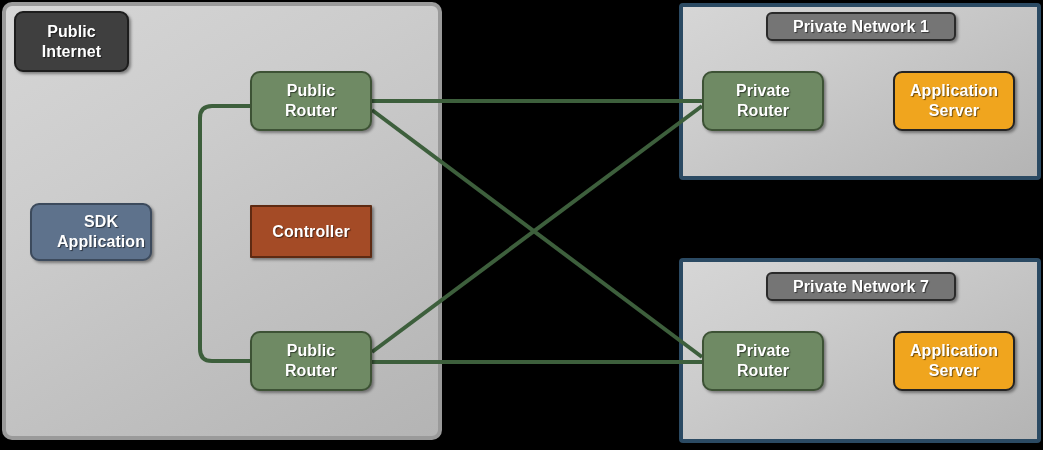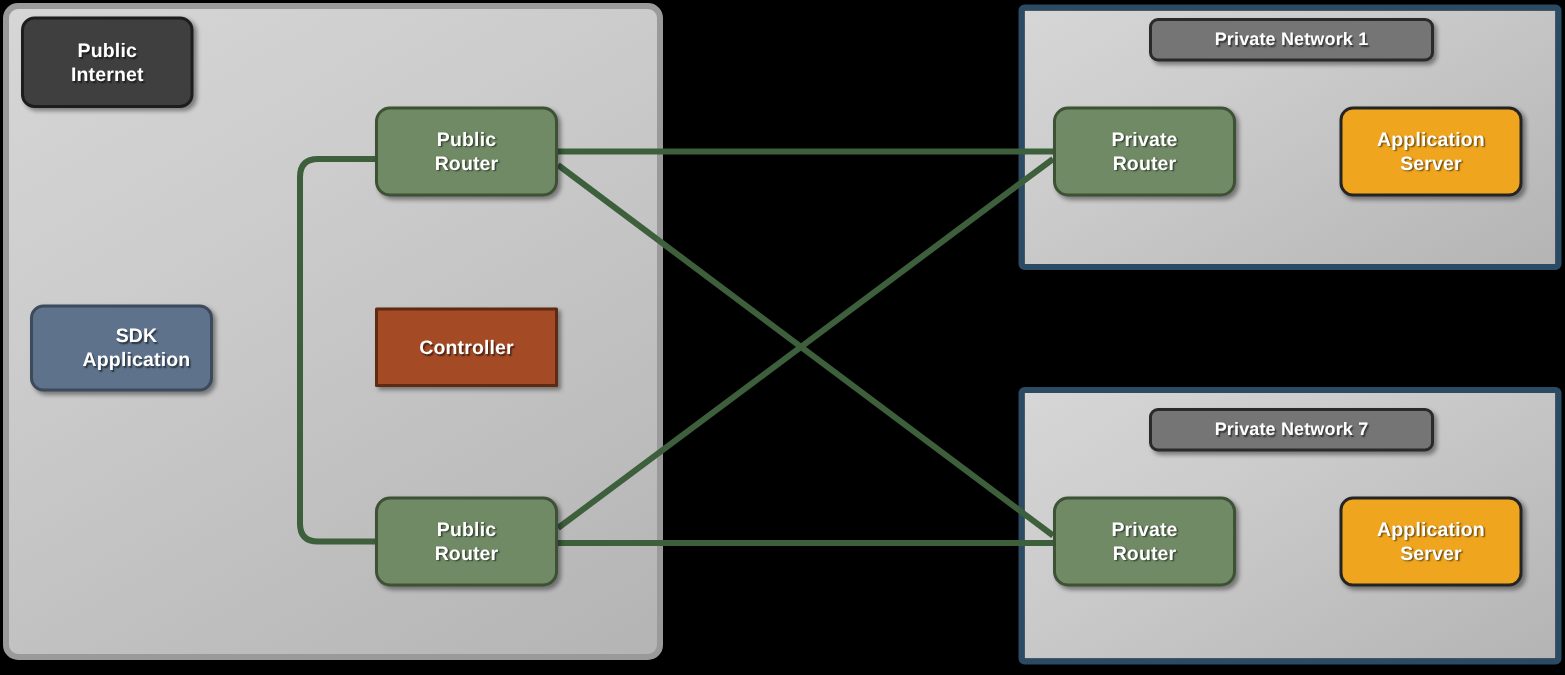--- a/index.html
+++ b/index.html
@@ -45,21 +45,21 @@
   
   .node {
     position: absolute;
     box-sizing: border-box;
     display: flex;
     align-items: center;
     justify-content: center;
     text-align: center;
     color: #ffffff;
     font-weight: bold;
-    font-size: 13px;
+    font-size: 16px;
     line-height: 1.22;
     letter-spacing: 0.1px;
     border-radius: 9px;
     text-shadow: 1px 1px 1px rgba(0,0,0,0.55);
     box-shadow: 2px 2px 3px rgba(0,0,0,0.40);
     white-space: pre-line;
     z-index: 6;
   }
 
   
@@ -70,29 +70,29 @@
     border: 2px solid #1d1d1d;
     border-radius: 9px;
   }
 
   
   .node-netlabel {
     width: 190px; height: 29px;
     background: #757575;
     border: 2px solid #2a2a2a;
     border-radius: 6px;
-    font-size: 12px;
+    font-size: 16px;
     z-index: 7;
   }
   .node-netlabel-1 { left: 766px; top: 12px; }
   .node-netlabel-2 { left: 766px; top: 272px; }
 
   
   .node-sdk {
-    left: 20px; top: 203px;
+    left: 30px; top: 203px;
     width: 122px; height: 58px;
     background: #5e728c;
     border: 2px solid #3c4a5c;
     border-radius: 9px;
     padding-left: 20px;
   }
 
   
   .node-controller {
     left: 250px; top: 205px;

